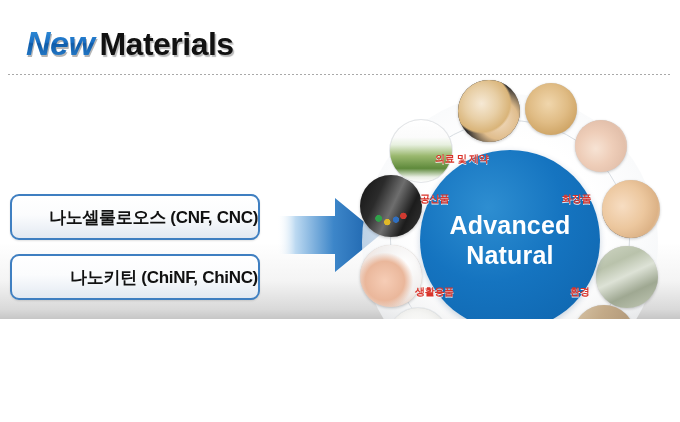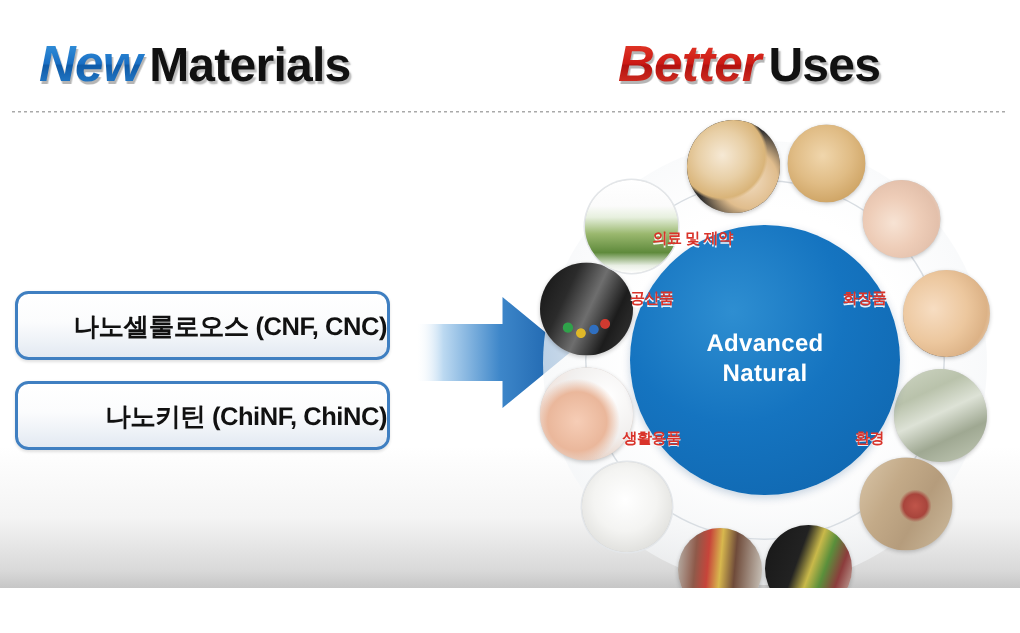--- a/index.html
+++ b/index.html
@@ -5,21 +5,21 @@
 <style>
   html,body{margin:0;padding:0;}
   body{
     width:680px;height:422px;
     background:#ffffff;
     font-family:"Liberation Sans","DejaVu Sans",sans-serif;
     overflow:hidden;
   }
   #slide{
     position:relative;
-    width:680px;height:392px;
+    width:680px;height:319px;
     background:
       linear-gradient(to bottom,#ffffff 0%,#ffffff 76%,#f4f4f4 88%,#d9d9d9 97%,#c6c6c6 100%);
     overflow:hidden;
   }
 
   
   .heading{
     position:absolute;
     white-space:nowrap;
     font-weight:bold;
@@ -121,21 +121,21 @@
     left:80px; top:70px;
     width:180px; height:180px;
     border-radius:50%;
     background:radial-gradient(circle at 38% 32%,#2e8ed1 0%,#1574c0 45%,#0e63ab 100%);
     display:flex;flex-direction:column;
     align-items:center;justify-content:center;
     box-shadow:0 2px 6px rgba(0,60,120,.22);
   }
   #hub span{
     color:#ffffff;
-    font-size:16px;
+    font-size:25px;
     font-weight:bold;
     line-height:1.22;
     letter-spacing:.2px;
     text-align:center;
   }
 
   
   .bubble{
     position:absolute;
     border-radius:50%;
@@ -165,23 +165,20 @@
 </style>
 </head>
 <body>
 
 <div id="slide">
 
   <div class="heading" id="heading-left">
     <span class="word-accent" id="new-word">New</span><span class="word-plain">Materials</span>
   </div>
 
-  <div class="heading" id="heading-right">
-    <span class="word-accent" id="better-word">Better</span><span class="word-plain">Uses</span>
-  </div>
 
   <div id="divider"></div>
 
   <div class="matbox" id="matbox-0">
     <span>나노셀룰로오스 (CNF, CNC)</span>
   </div>
   <div class="matbox" id="matbox-1">
     <span>나노키틴 (ChiNF, ChiNC)</span>
   </div>
 

